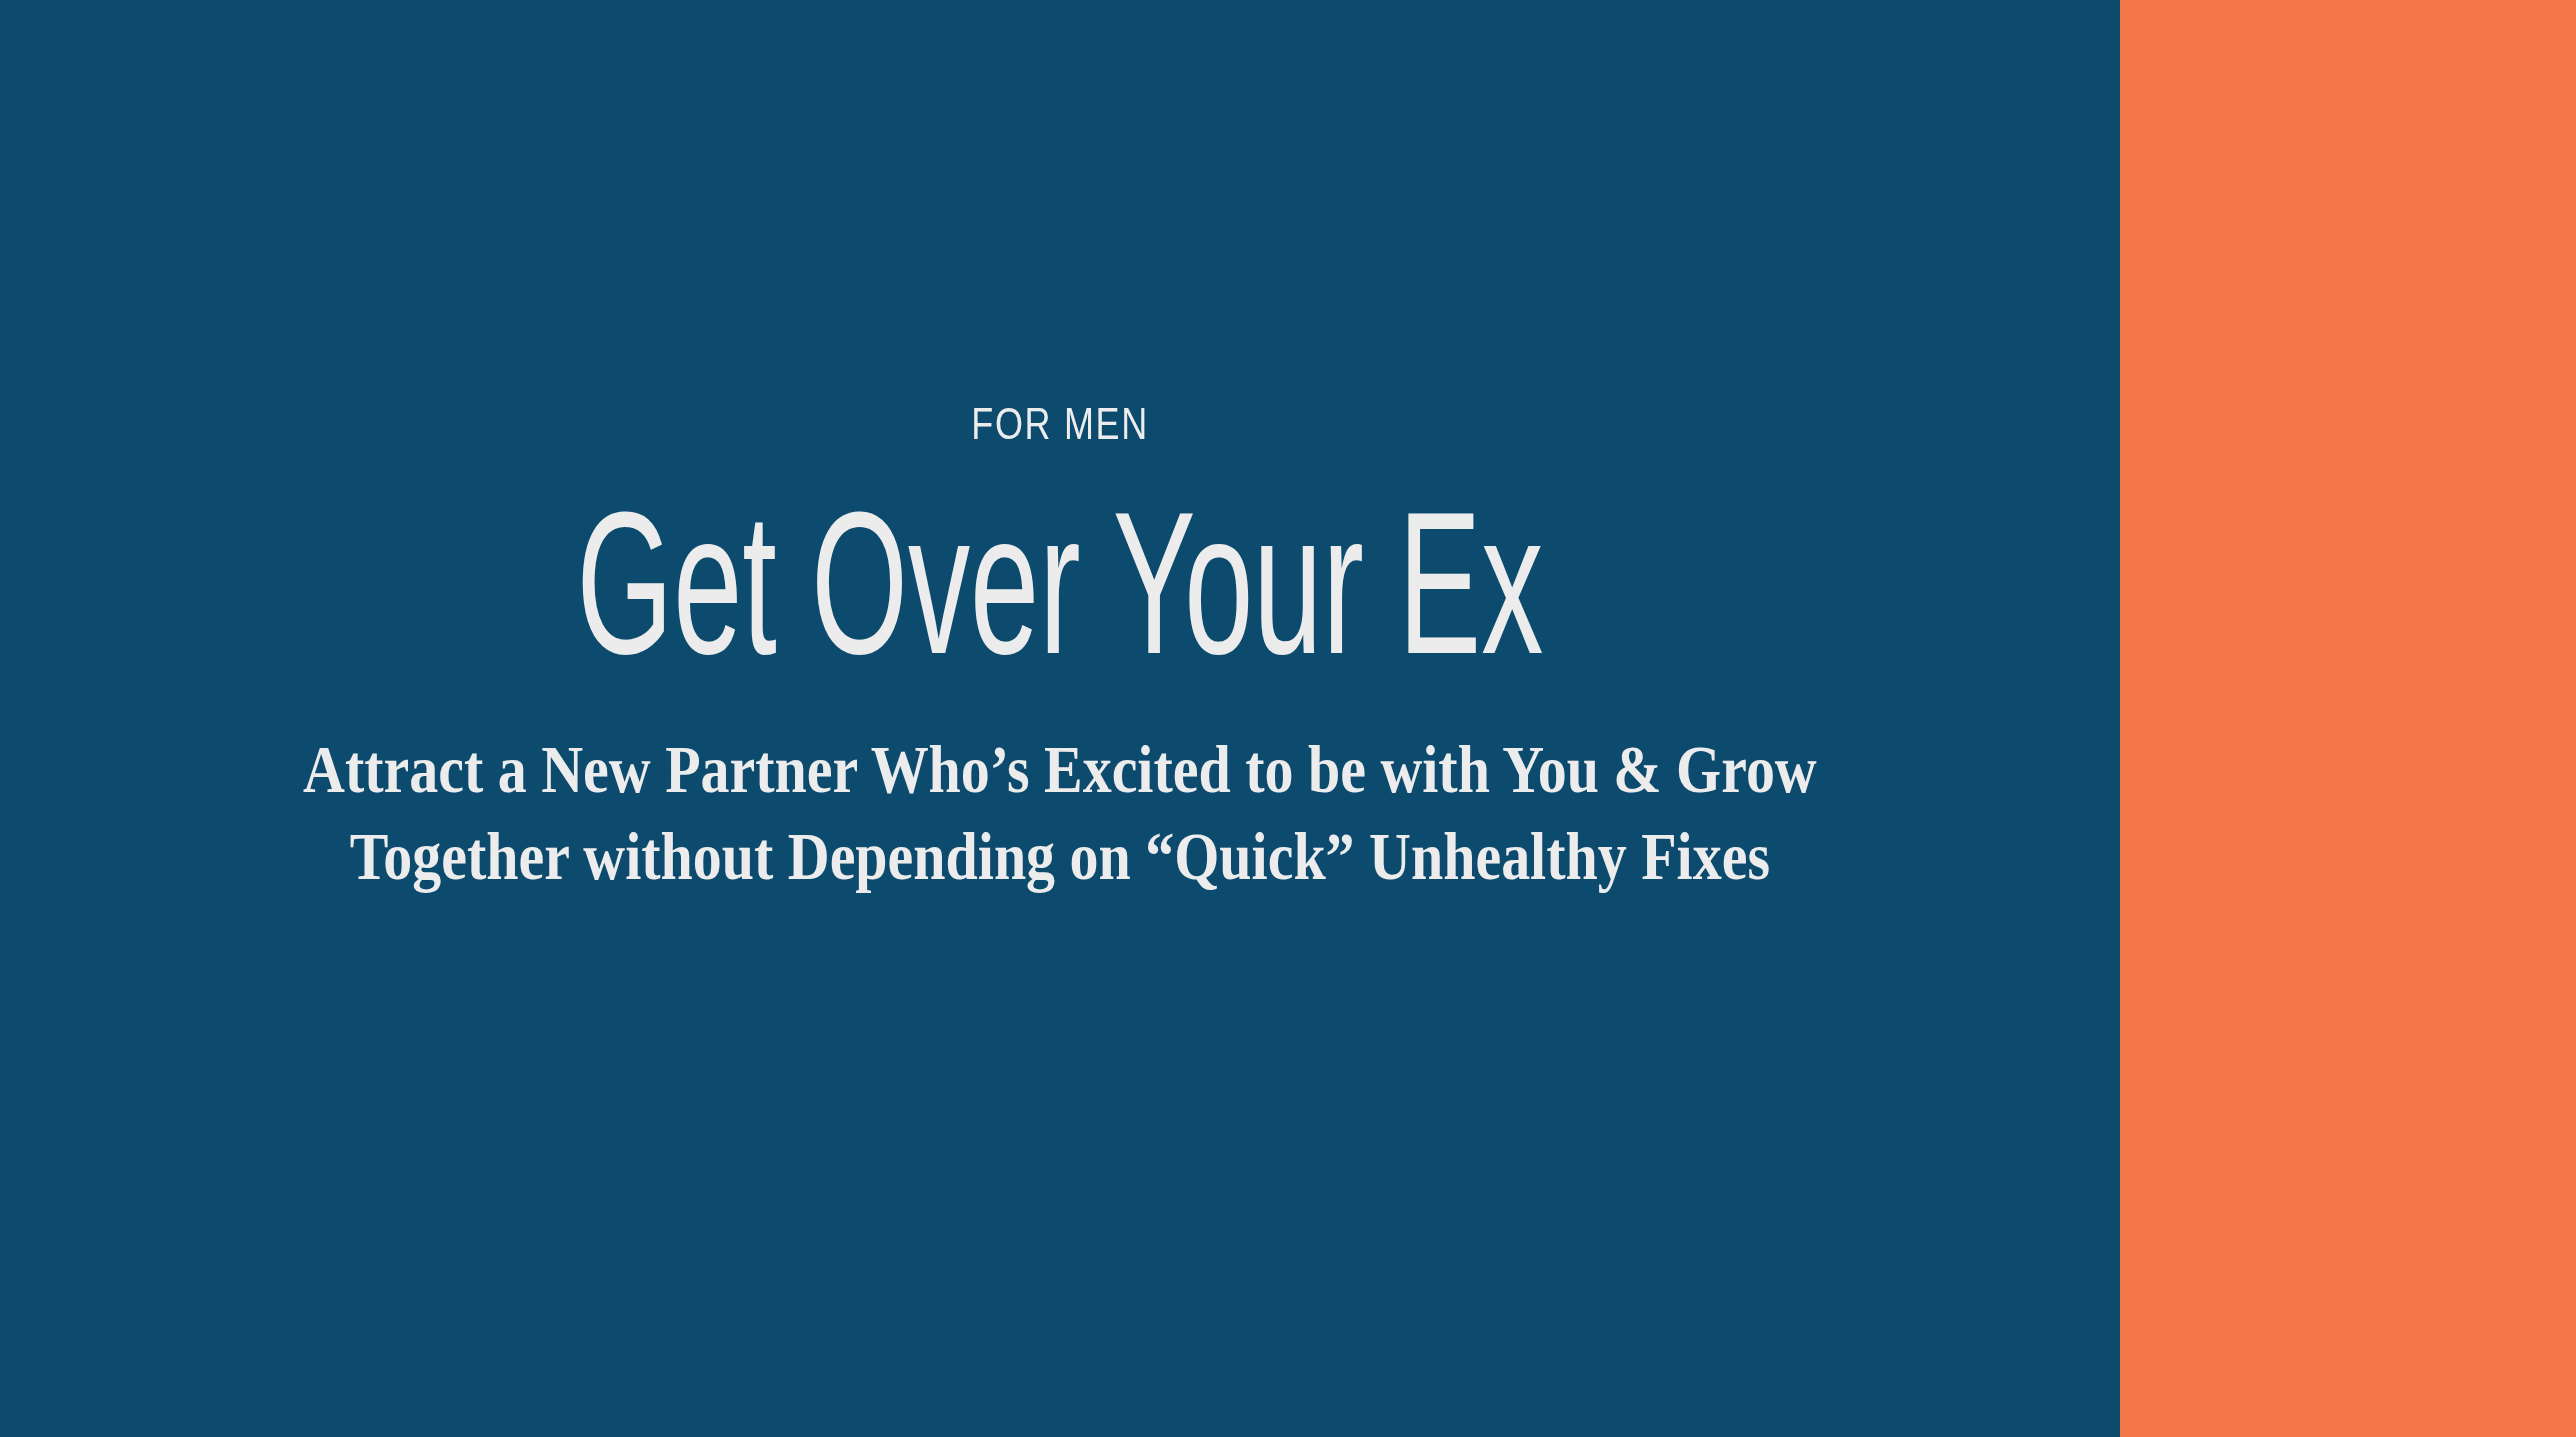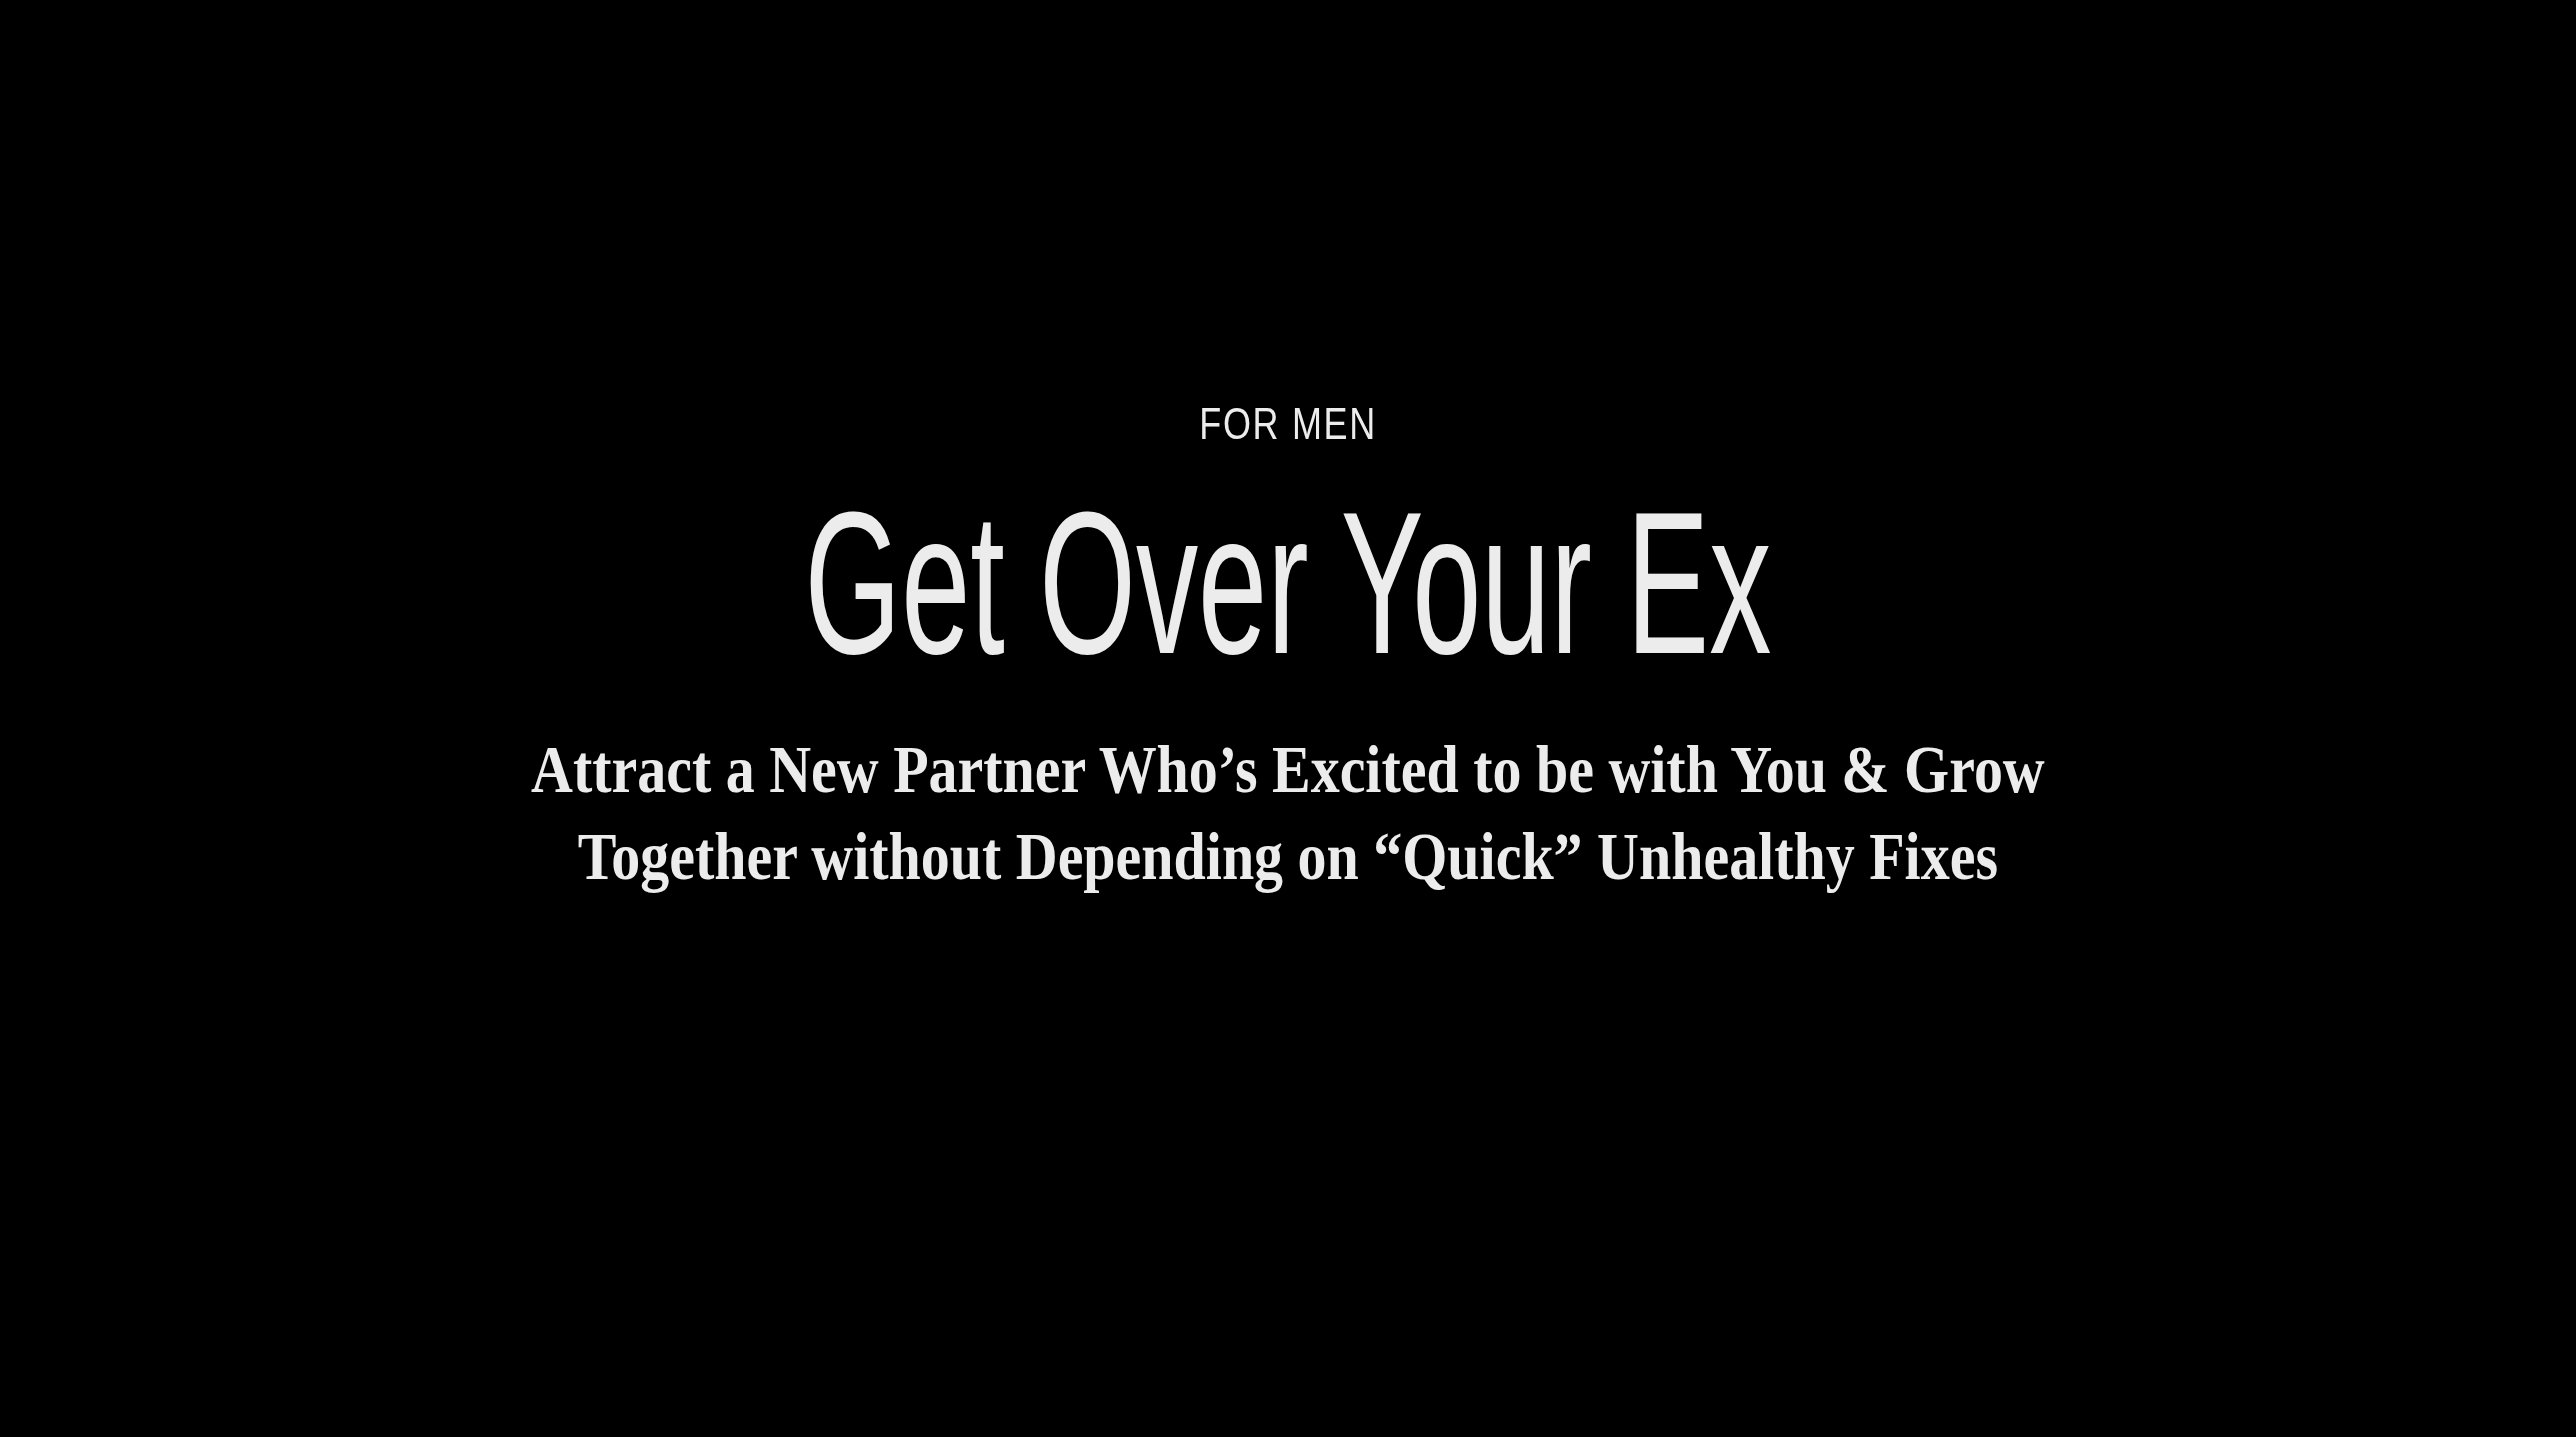--- a/index.html
+++ b/index.html
@@ -13,23 +13,23 @@
     height: 1438px;
     overflow: hidden;
     font-family: "Liberation Sans", "DejaVu Sans", sans-serif;
     background: #F47548;
   }
 
   
   .hero {
     position: relative;
     box-sizing: border-box;
-    width: 2576px;
+    width: 2120px;
     height: 1438px;
-    background-color: #000000;
+    background-color: #0c4a6e;
     display: flex;
     flex-direction: column;
     align-items: center;
     justify-content: flex-start;
   }
 
   .hero-inner {
     position: absolute;
     left: 0;
     right: 0;

